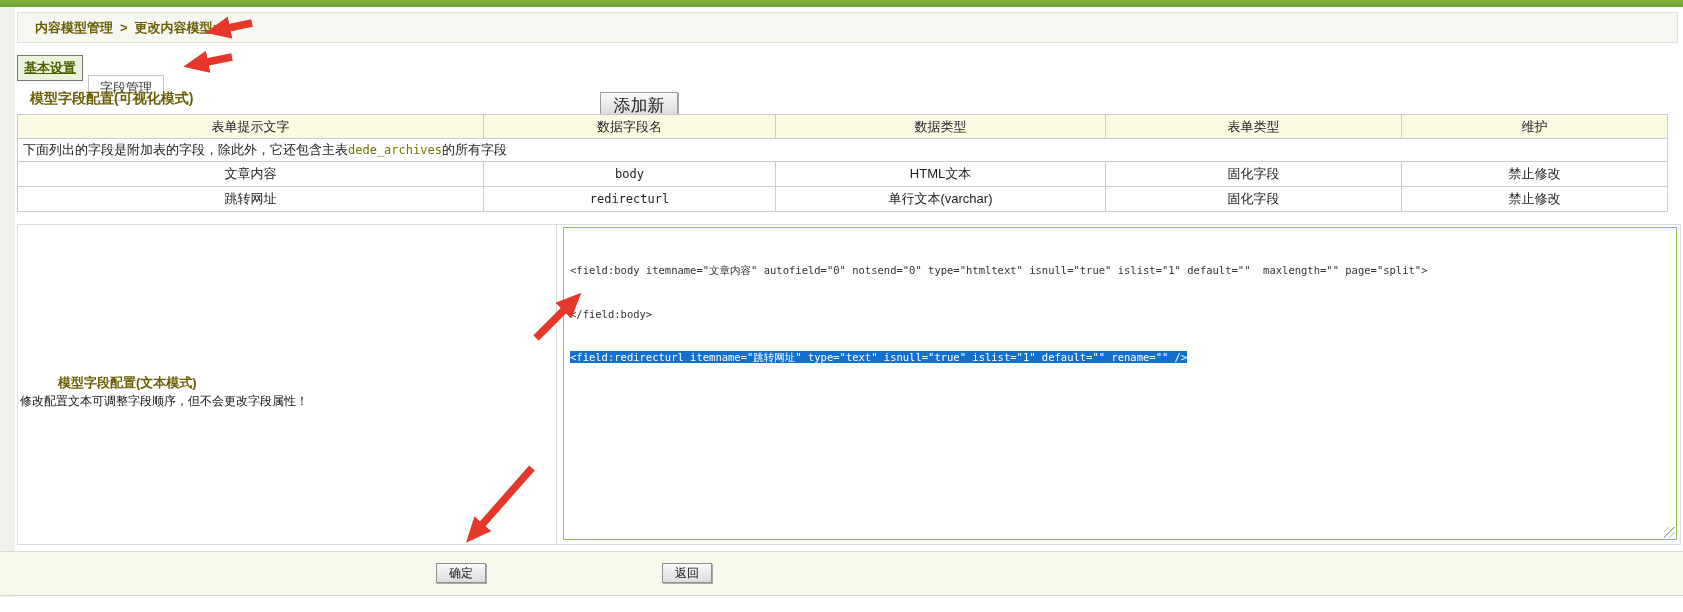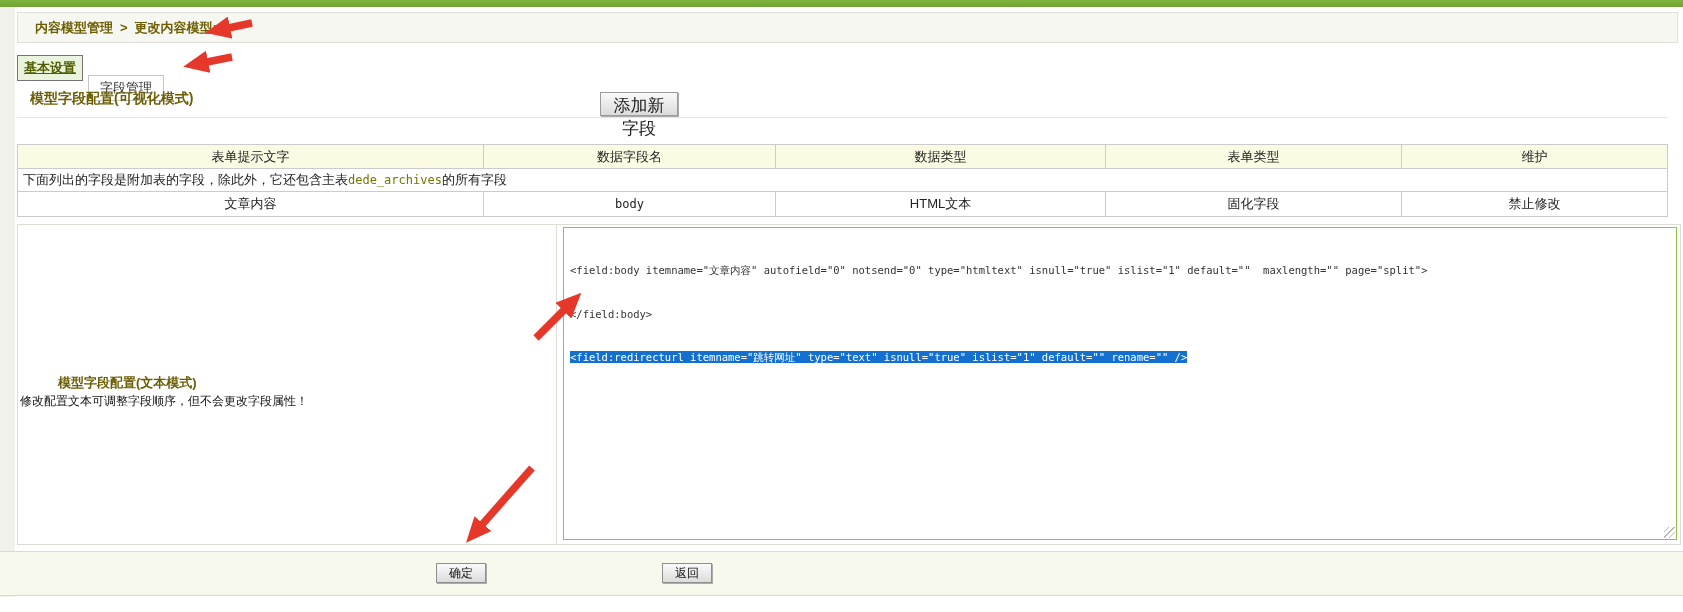--- a/index.html
+++ b/index.html
@@ -24,21 +24,21 @@
   .tab-idle { left:88px; width:76px; background:#fff; border:1px solid #C6C6C6; color:#333;margin-top:20px; }
 
   .section-title { position:absolute; left:30px; top:90px; font-size:14px; font-weight:bold;
                    color:var(--title_olive,#6B5E04); }
   .title-row-line { position:absolute; left:17px; top:117px; width:1650px; height:1px; background:#E6E6DF; }
 
   .add-btn { position:absolute; left:600px; top:92px; width:78px; height:24px; font-size:17px;
              font-family:Liberation Mono, monospace; color:#222; background:linear-gradient(#FAFAFA,#DBDBDB);
              border:1px solid #9B9B9B; box-shadow:1px 1px 0 #ABABAB; cursor:pointer; }
 
-  table.fields { position:absolute; left:17px; top:144px; width:1650px; border-collapse:collapse;
+  table.fields { position:absolute; left:17px; top:114px; width:1650px; border-collapse:collapse;
                  table-layout:fixed; font-size:13px; color:#222;border-radius:8px; }
   .fields th, .fields td { border:1px solid #CBCBCB; overflow:hidden; }
   .fields th { background:var(--header_row_bg,#FBFBE3); font-weight:normal; height:24px; }
   .fields td { text-align:center; height:25px; }
   .fields td.note-cell { text-align:left; padding:2px 5px; height:20px; }
   .mono { font-family:"DejaVu Sans Mono","Liberation Mono",monospace; font-size:12px; }
   .code-olive { color:#767600; }
 
   .bottom-section { position:absolute; left:17px; top:224px; width:1664px; height:321px;
                     border:1px solid #DDDDD6; display:flex; background:#fff; }
@@ -117,20 +117,27 @@
           <span>下面列出的字段是附加表的字段，除此外，它还包含主表</span><span class="mono code-olive">dede_archives</span><span>的所有字段</span>
         </td>
       </tr>
       <tr>
         <td>文章内容</td>
         <td class="mono">body</td>
         <td>HTML文本</td>
         <td>固化字段</td>
         <td>禁止修改</td>
       </tr>
+      <tr>
+        <td>跳转网址</td>
+        <td class="mono">redirecturl</td>
+        <td>单行文本(varchar)</td>
+        <td>固化字段</td>
+        <td>禁止修改</td>
+      </tr>
     </tbody>
   </table>
 
   <div class="bottom-section">
     <div class="left-cell">
       <div class="text-title">模型字段配置(文本模式)</div>
       <div class="text-hint">修改配置文本可调整字段顺序，但不会更改字段属性！</div>
     </div>
     <div class="right-cell">
       <div class="config-textarea">

